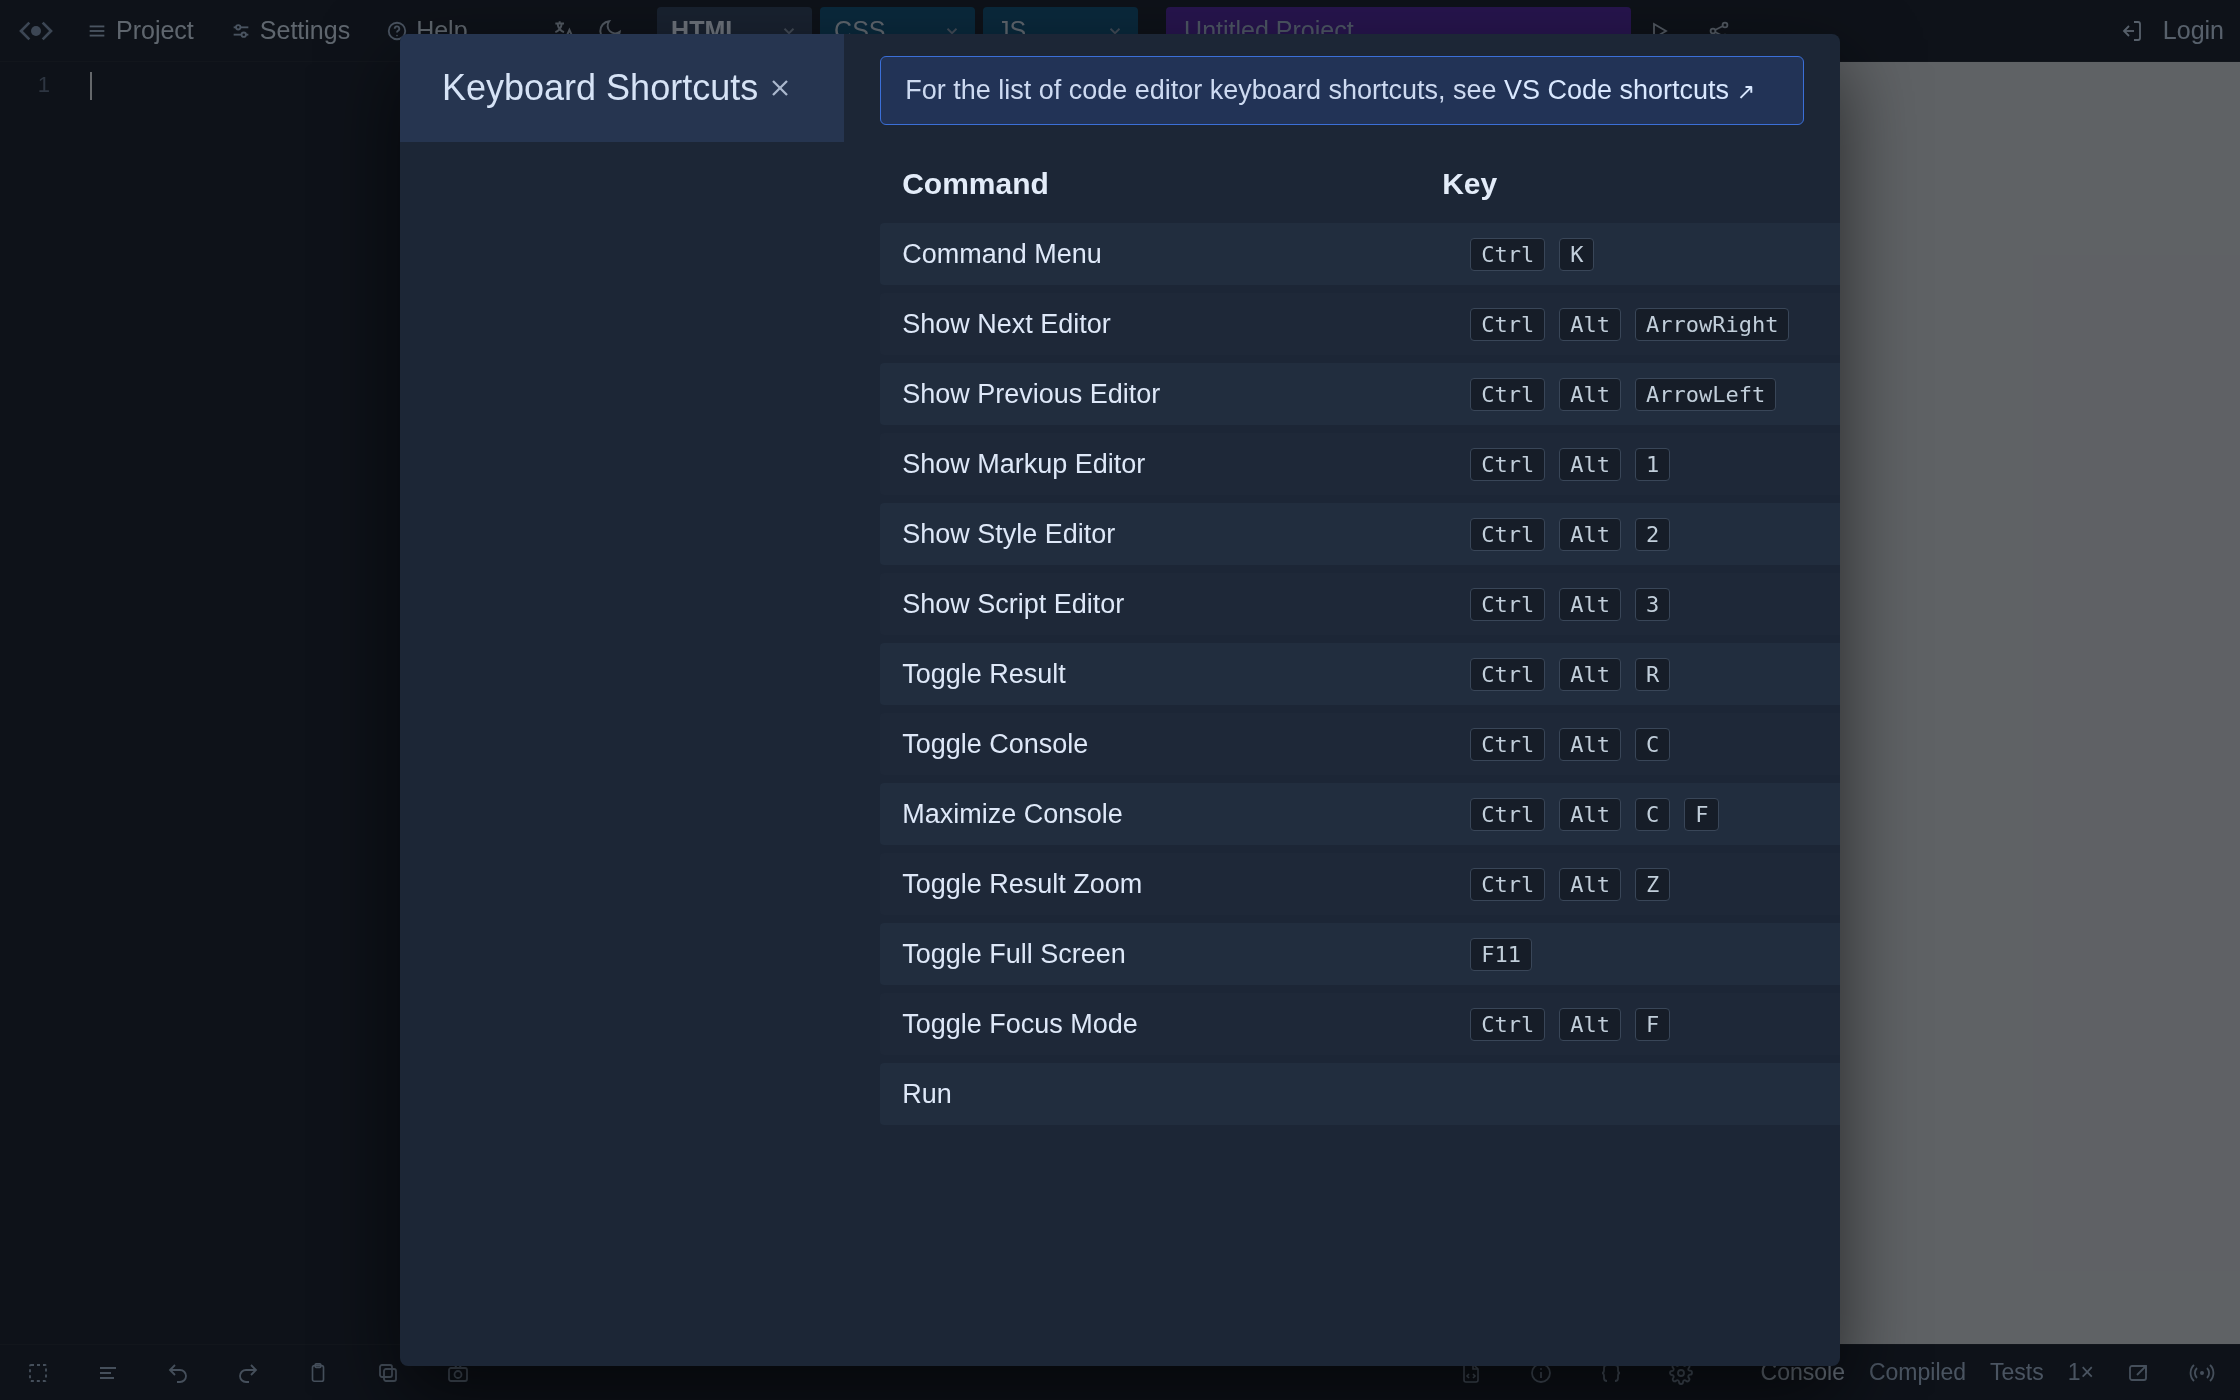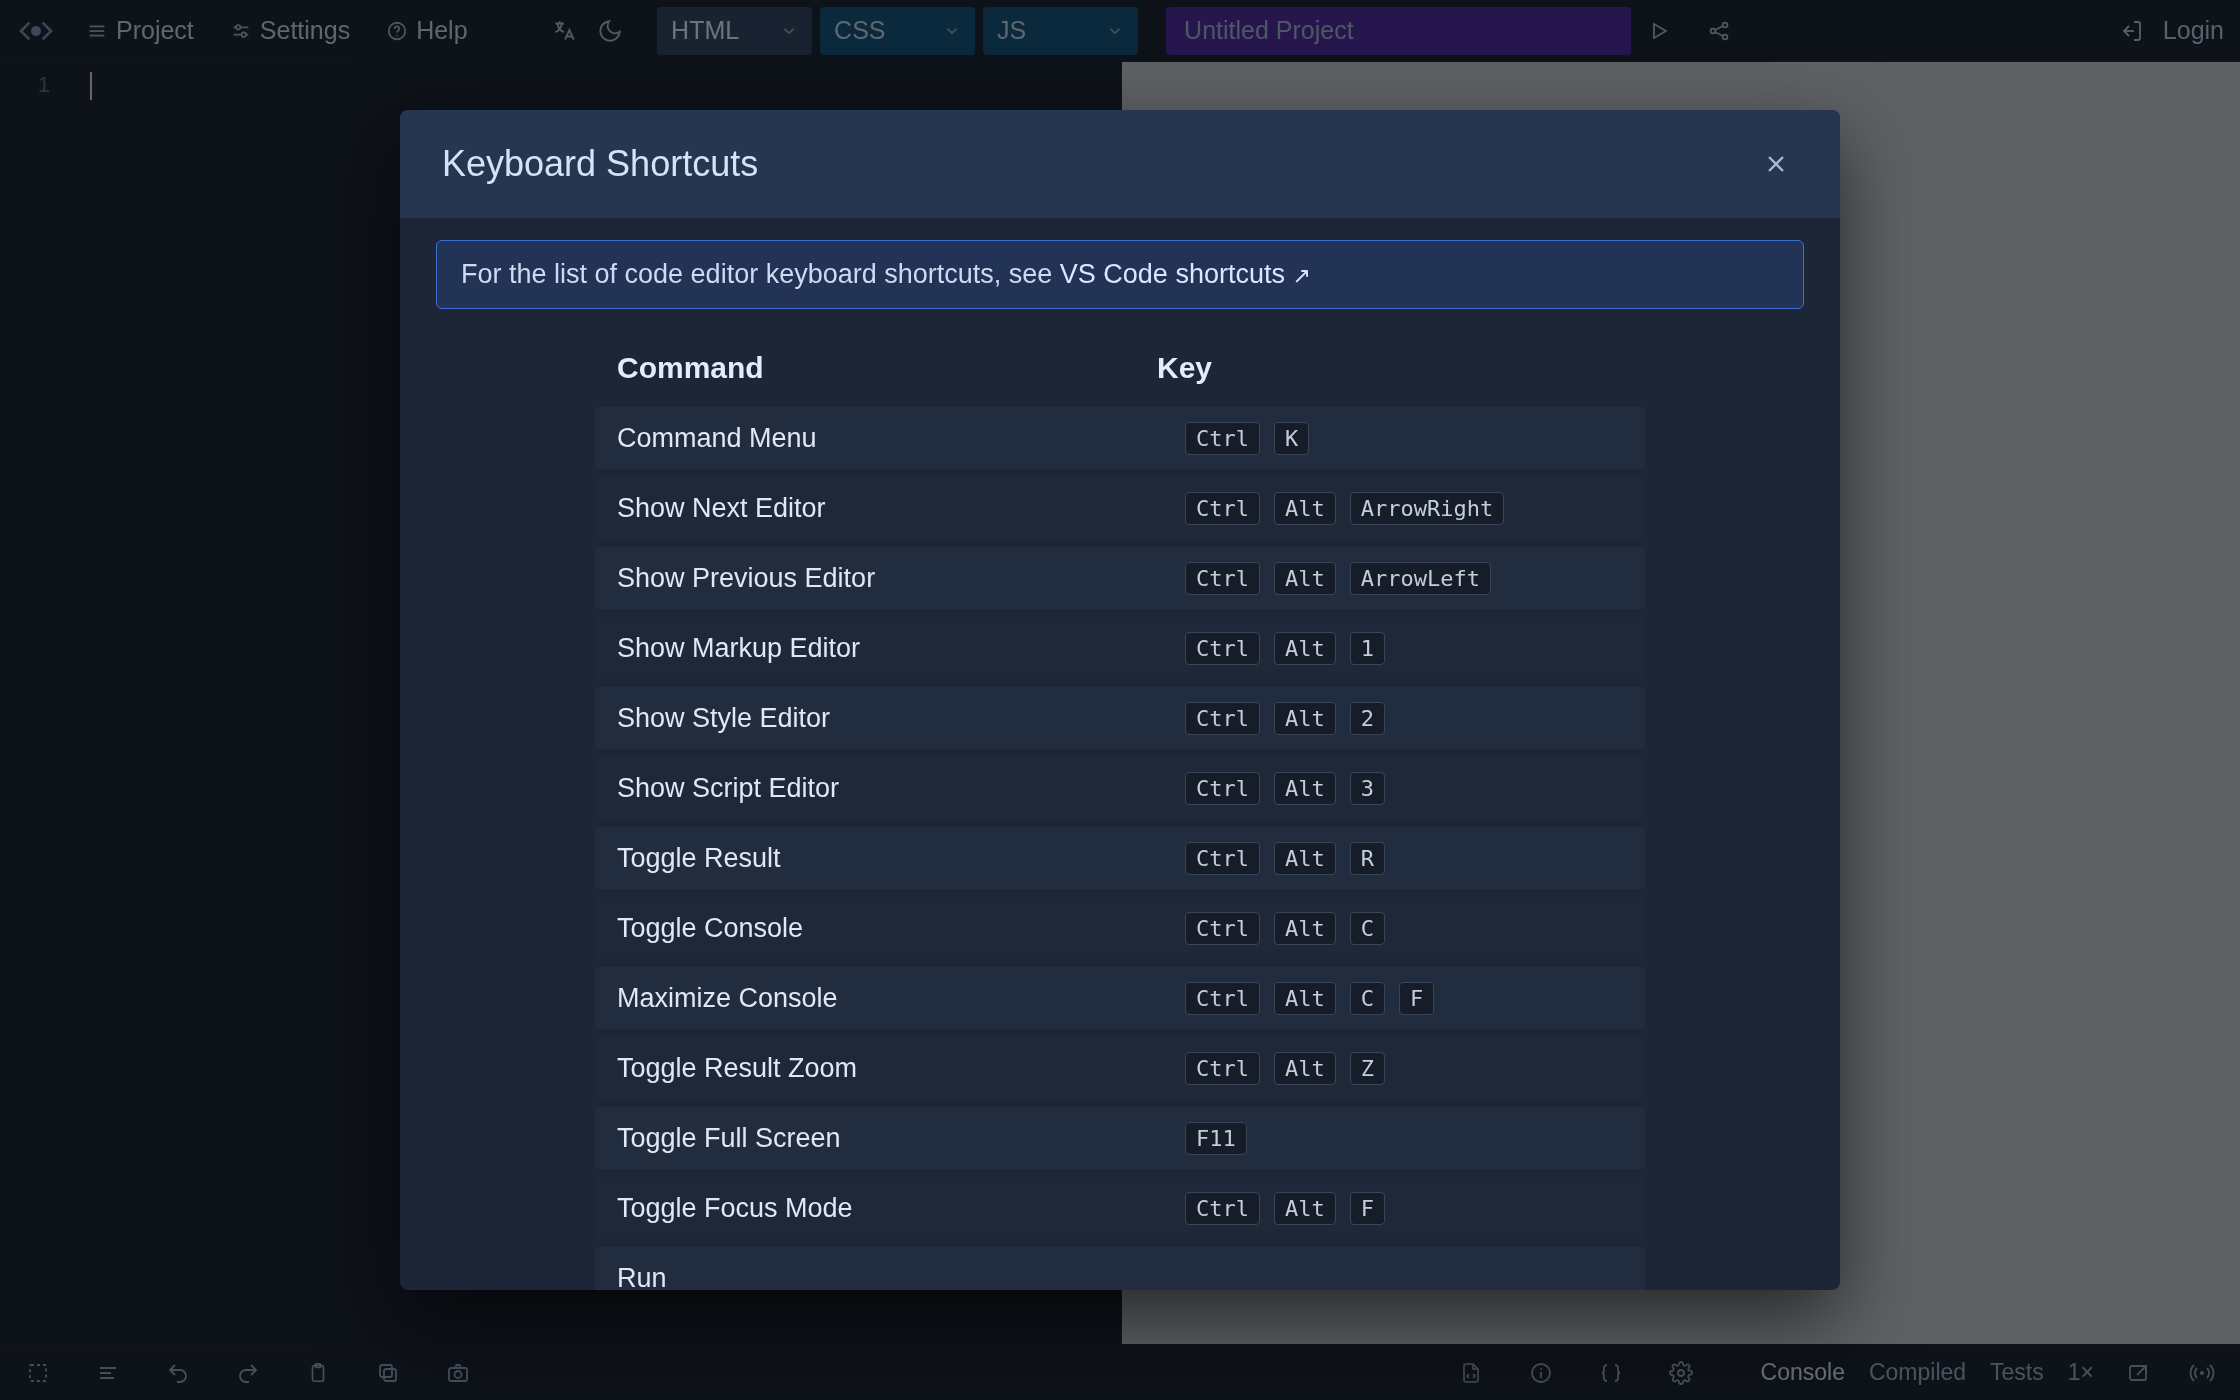--- a/index.html
+++ b/index.html
@@ -25,21 +25,21 @@
 }
 .logo { width: 42px; height: 42px; display: flex; align-items: center; justify-content: center; margin-right: 8px;}
 .menu-btn { display: flex; align-items: center; gap: 8px; padding: 6px 14px; cursor: pointer; color: #c7d0dc; font-size: 25px; border-radius: 4px;}
 .menu-icon { display: inline-flex; }
 .topbar-gap { flex: 0 0 48px;}
 .icon-btn { width: 40px; height: 40px; display: flex; align-items: center; justify-content: center; cursor: pointer; border-radius: 4px; color: #aab3c0;}
 
 
 .tab-group { display: flex; gap: 8px; margin-left: 20px;}
 .tab-select { width: 155px; height: 48px; background: #0c4a6e; border-radius: 4px; display: flex; align-items: center; padding: 0 14px; color: #c7d0dc; font-size: 25px; cursor: pointer; position: relative;}
-.tab-select.active { background: #2e3b52; color: #e6eefb;}
+.tab-select.active { background: #2e3b52; color: #e6eefb; font-weight: bold;}
 .tab-select .chev { margin-left: auto; color: #8894a8;}
 .title-input { margin-left: 20px; width: 490px; height: 48px; background: #4c1d95; border-radius: 4px; display: flex; align-items: center; padding: 0 18px; color: #9fb0c6; font-size: 25px;}
 .topbar-right { margin-left: auto; display: flex; align-items: center; gap: 20px;}
 .login { display: flex; align-items: center; gap: 20px; color: #b7c4d6; font-size: 25px; cursor: pointer;}
 
 
 .workspace { display: flex; height: calc(100% - 62px - 56px);}
 .editor-pane { width: 1122px; background: #14181f; display: flex; border-right: 1px solid rgba(255,255,255,0.04);}
 .gutter { width: 84px; padding-top: 10px; text-align: right; padding-right: 34px; color: #5a6478; font-size: 22px;}
 .code-area { flex: 1; padding-top: 10px; position: relative;}
@@ -49,21 +49,21 @@
 
 .statusbar { position: absolute; bottom: 0; left: 0; right: 0; height: 56px; background: #14181f; display: flex; align-items: center; padding: 0 18px; gap: 30px; border-top: 1px solid rgba(255,255,255,0.04);}
 .statusbar .sp { flex: 1;}
 .status-group { display: flex; gap: 30px; align-items: center;}
 .status-tabs { display: flex; gap: 24px; align-items: center; color: #9aa9bf; font-size: 23px;}
 .status-tabs .st-active { color: #d8e4f5;}
 .status-tabs span { cursor: pointer;}
 
 
 .overlay { position: absolute; inset: 0; background: rgba(10,14,20,0.55); display: flex; align-items: center; justify-content: center;}
-.modal { width: 1440px; height: 1180px; background: #1c2636; border-radius: 8px; box-shadow: 0 30px 80px rgba(0,0,0,0.6); display: flex; flex-direction: column; overflow: hidden;}
+.modal { width: 1440px; height: 1332px; background: #1c2636; border-radius: 8px; box-shadow: 0 30px 80px rgba(0,0,0,0.6); display: flex; flex-direction: row; overflow: hidden;}
 .modal-header { height: 108px; background: #263550; display: flex; align-items: center; padding: 0 42px;}
 .modal-title { font-size: 36px; color: #d6e3f6; font-weight: 400;}
 .modal-close { margin-left: auto; width: 44px; height: 44px; display: flex; align-items: center; justify-content: center; cursor: pointer; border-radius: 4px; color: #aab8cd;}
 .modal-body { flex: 1; overflow-y: auto; padding: 22px 36px 6px;}
 .info-banner { border: 1px solid #3b6fd8; background: #223356; border-radius: 6px; padding: 18px 24px; color: #cddaf1; font-size: 27px; margin-bottom: 28px;}
 .info-banner a { color: #d9e8ff; text-decoration: none;}
 .ext-arrow { font-size: 22px;}
 
 .sc-table { width: 1050px; margin: 0 auto;}
 .sc-head { display: flex; padding: 14px 22px; font-size: 30px; font-weight: 600; color: #e3ecf9;}

